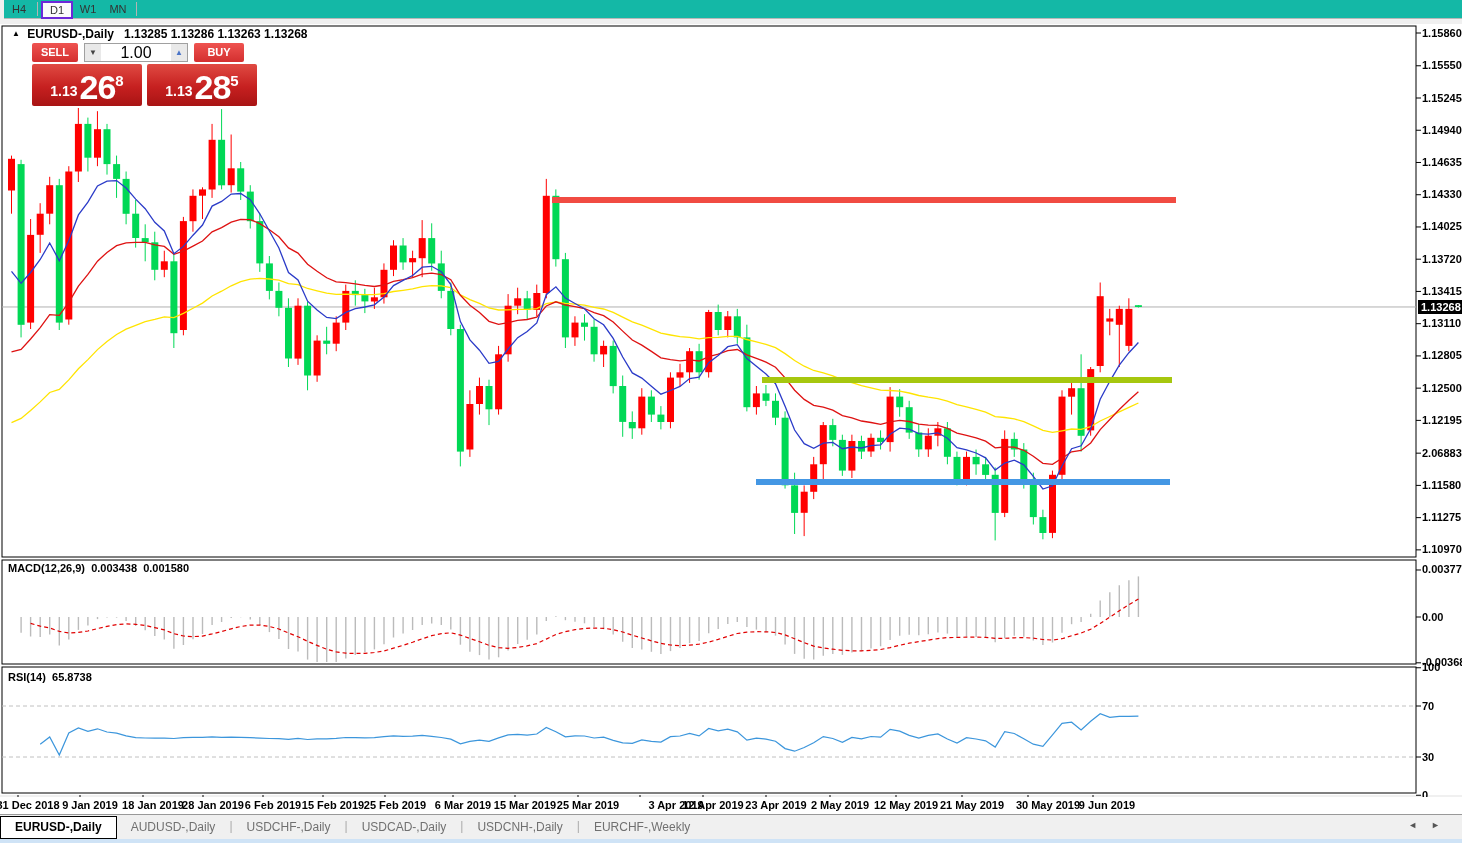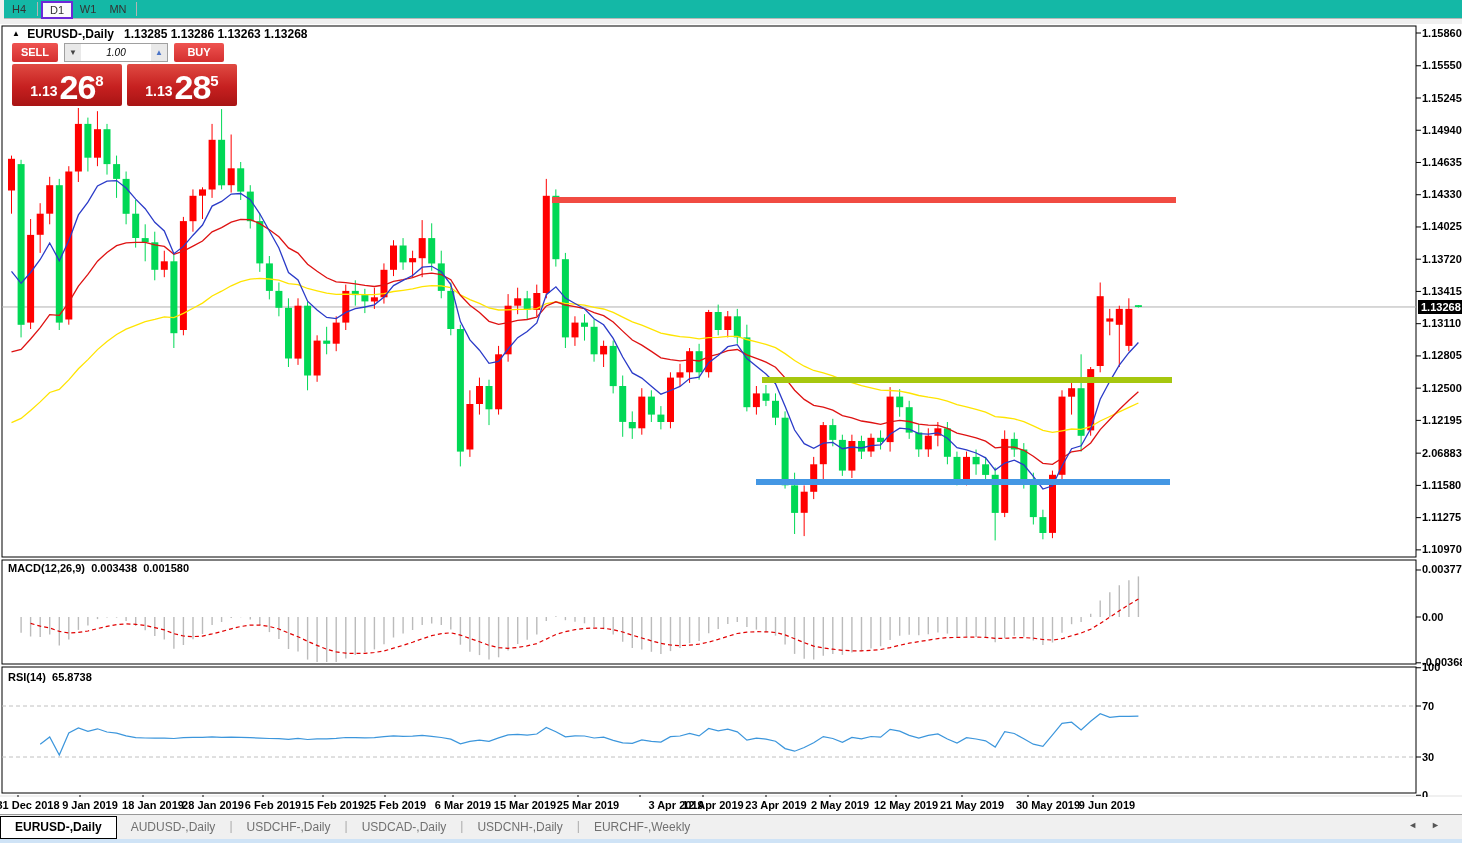--- a/index.html
+++ b/index.html
@@ -13,29 +13,29 @@
   .tf-btn.active{background:#fbfbfb;border:2px solid #6d28d9;height:14px;line-height:14px;width:28px;}
   .tb-sep{float:left;width:1px;height:14px;margin:2px 3px 0 3px;background:#b4b4b4;}
   #subbar{left:0;top:19px;width:1462px;height:5px;background:#f0f0f0;}
   
   #chart-bg{left:0;top:24px;width:1462px;height:771px;background:#ffffff;}
   #chart-svg{left:0;top:0;width:1462px;height:843px;}
   
   #chart-header{left:12px;top:27px;font-size:12px;font-weight:700;color:#000;white-space:nowrap;}
   #chart-header .tri{font-size:8px;vertical-align:2px;margin-right:4px;}
   
-  #trade{left:12px;top:43px;width:226px;}
+  #trade{left:0;top:43px;width:226px;padding-left:32px;}
   #trade-row1{display:flex;height:19px;}
   .tr-btn{background:linear-gradient(#ef5350,#d32f2f);color:#fff;font-size:11px;font-weight:700;
           text-align:center;line-height:19px;border-radius:2px;}
   #sell-btn{width:46px;}
   #buy-btn{width:50px;}
   #vol-group{display:flex;margin:0 6px;height:17px;border:1px solid #a0a0a0;background:#fff;}
   .spin{width:16px;background:#e9e9e9;text-align:center;font-size:8px;line-height:17px;color:#444;}
-  #vol-input{width:70px;border:0;text-align:center;font-size:10px;font-family:"Liberation Sans",sans-serif;padding:0;font-style:italic;}
+  #vol-input{width:70px;border:0;text-align:center;font-size:16px;font-family:"Liberation Sans",sans-serif;padding:0;}
   #trade-row2{display:flex;margin-top:2px;}
   .px-panel{width:110px;height:42px;background:linear-gradient(180deg,#e04a42 0%,#c62020 55%,#a81414 100%);
             border-radius:2px;color:#fff;display:flex;align-items:flex-end;justify-content:center;
             padding-bottom:2px;box-sizing:border-box;}
   .px-panel+.px-panel{margin-left:5px;}
   .px-small{font-size:14px;font-weight:700;margin-right:2px;line-height:26px;}
   .px-big{font-size:34px;font-weight:700;line-height:34px;letter-spacing:-1px;}
   .px-sup{font-size:15px;font-weight:700;line-height:15px;vertical-align:top;position:relative;top:-16px;}
   
   .pane-label{font-size:11px;font-weight:700;color:#000;white-space:nowrap;}

